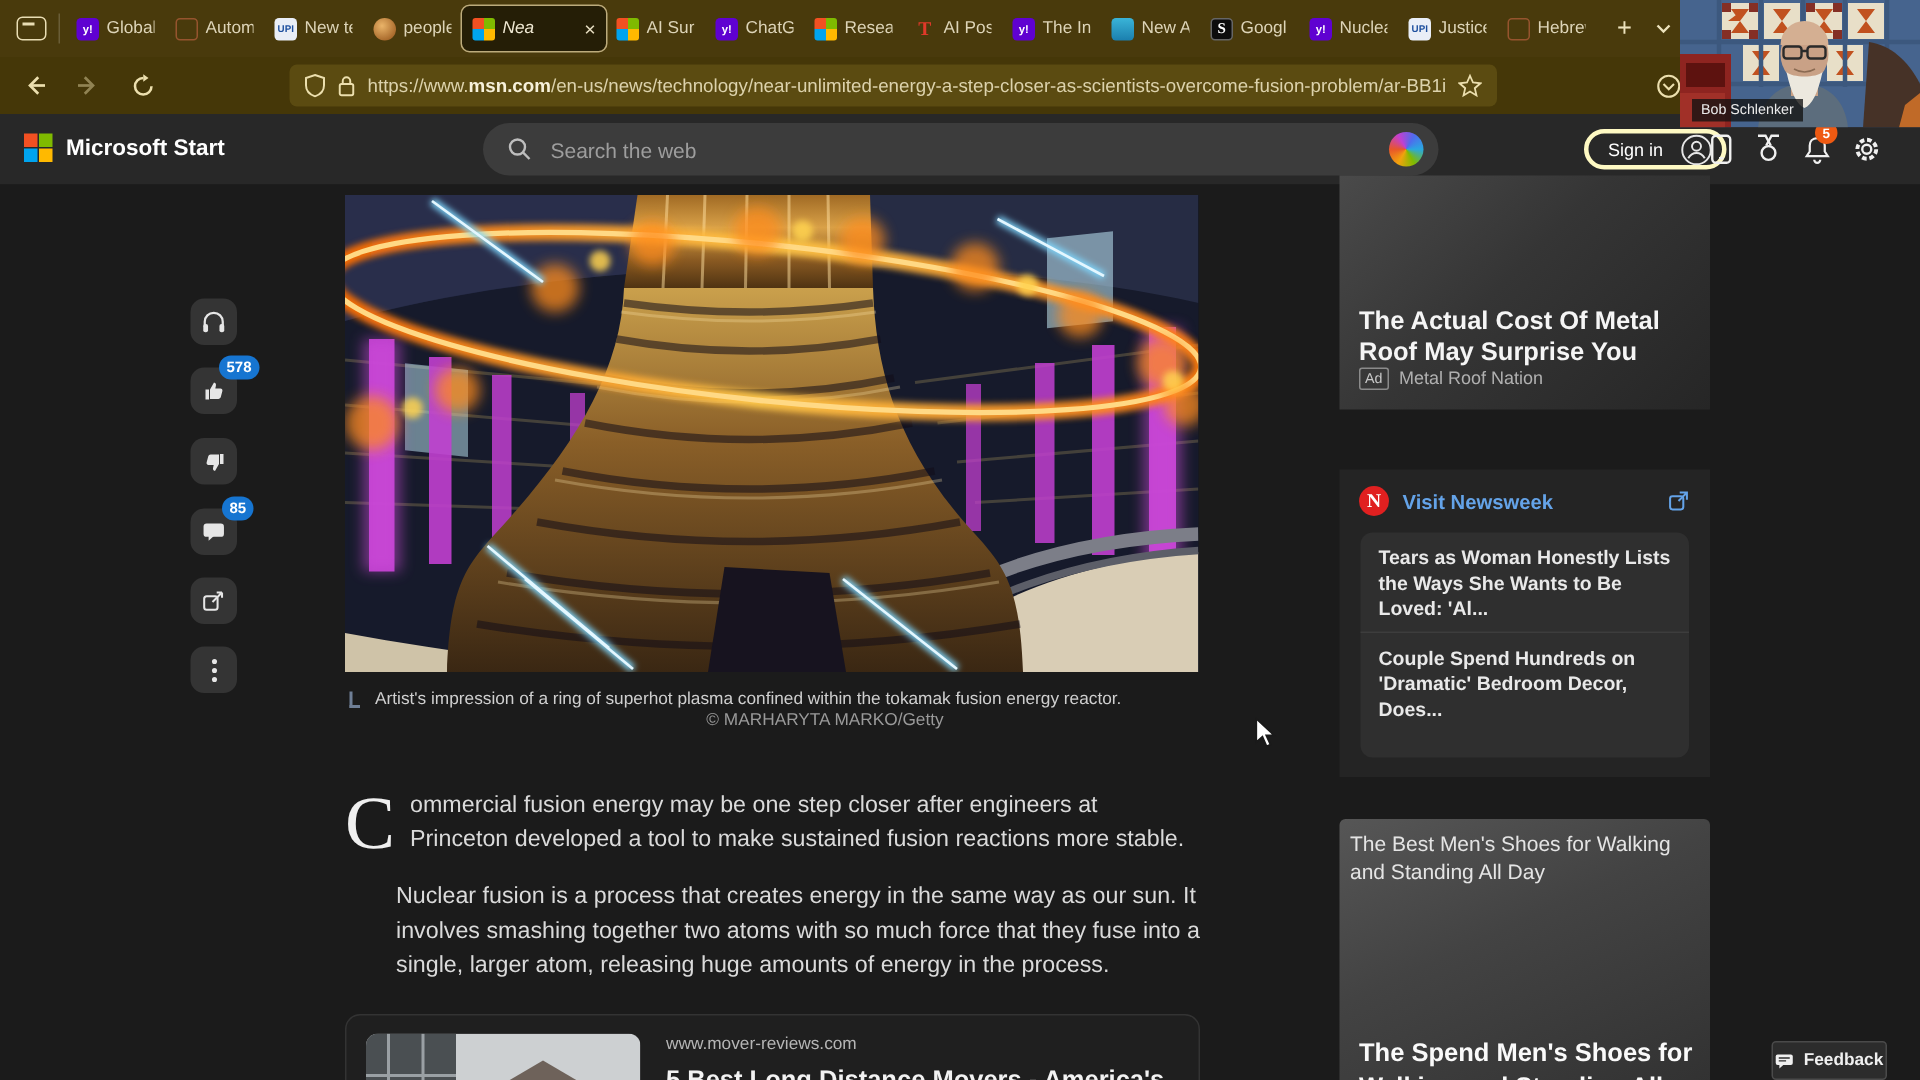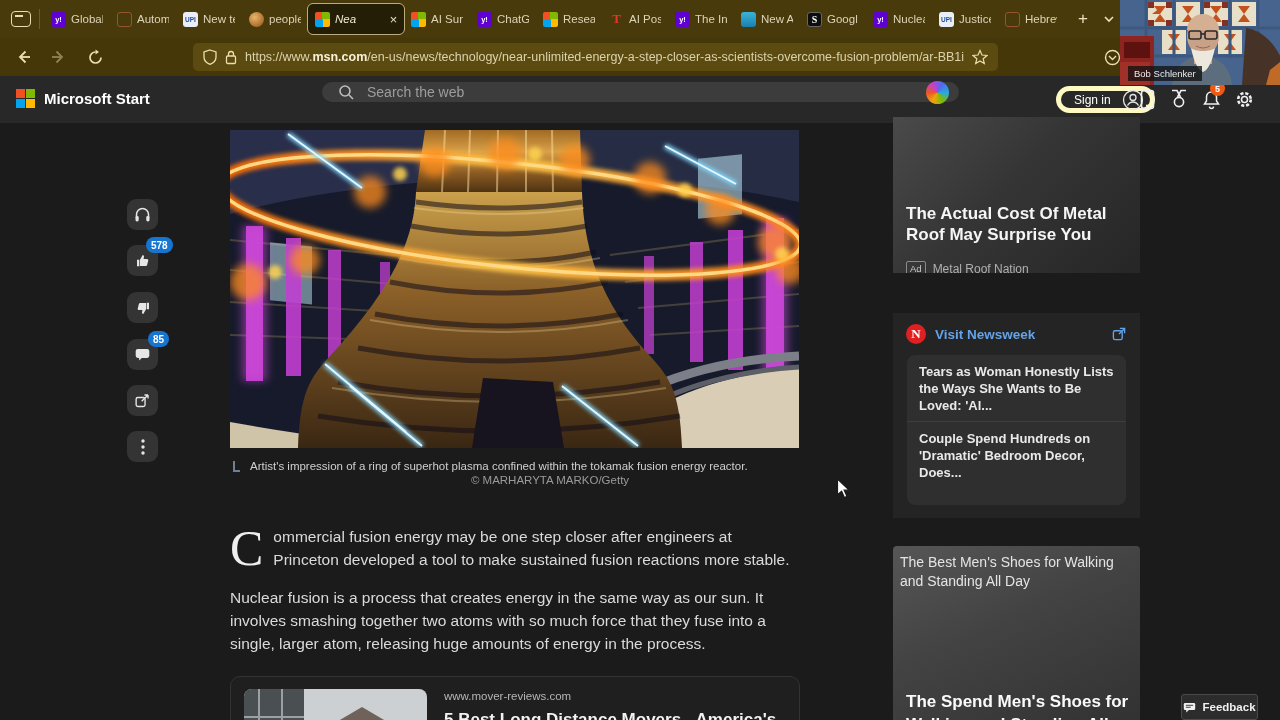--- a/index.html
+++ b/index.html
@@ -36,51 +36,51 @@
   .url-text { font-size:12.5px; color:#dcd2ac; white-space:nowrap; overflow:hidden; flex:1; }
   .url-text b { color:#f7f1da; font-weight:700; }
   .pocket-wrap { position:absolute; left:1098px; top:5px; width:28px; height:28px; display:flex; align-items:center; justify-content:center; color:#ecdfae; }
 
   
   .msnheader { position:absolute; left:0; top:76px; width:1280px; height:47px; background:#282828; }
   .brand { position:absolute; left:16px; top:13px; display:flex; align-items:center; gap:9px; }
   .mslogo { width:19px; height:19px; display:grid; grid-template-columns:9px 9px; grid-template-rows:9px 9px; gap:1px; }
   .mslogo i { display:block; }
   .brand-name { color:#fff; font-size:15px; font-weight:600; }
-  .searchbox { position:absolute; left:322px; top:6px; width:637px; height:20px; background:#3c3c3c; border-radius:18px; display:flex; align-items:center; padding:0 10px 0 16px; }
+  .searchbox { position:absolute; left:322px; top:6px; width:637px; height:35px; background:#3c3c3c; border-radius:18px; display:flex; align-items:center; padding:0 10px 0 16px; }
   .search-ph { color:#9d9d9d; font-size:14px; margin-left:12px; flex:1; }
   .copilot { width:23px; height:23px; border-radius:50%; background:conic-gradient(from 210deg, #f2a30d, #e8562a, #c33fd1, #4f6bed, #29a8e0, #7fba00, #f2a30d); }
-  .signin { position:absolute; left:1056px; top:10px; height:27px; padding:0 6px 0 13px; border:5px solid #fef9c3; border-radius:14px; display:flex; align-items:center; gap:11px; color:#fff; font-size:12px; }
+  .signin { position:absolute; left:1056px; top:10px; height:27px; padding:0 6px 0 13px; border:3px solid #fef9c3; border-radius:14px; display:flex; align-items:center; gap:11px; color:#fff; font-size:12px; }
   .hd-ic { position:absolute; top:11px; width:24px; height:24px; color:#f0f0f0; display:flex; align-items:center; justify-content:center; }
   .bell-badge { position:absolute; left:11px; top:-6px; min-width:15px; height:15px; border-radius:8px; background:#ef5a12; color:#fff; font-size:9px; font-weight:700; display:flex; align-items:center; justify-content:center; padding:0 3px; }
 
   
   .content { position:absolute; left:0; top:123px; width:1280px; height:597px; background:#1b1b1b; }
 
   .rail-btn { position:absolute; left:127px; width:31px; height:31px; background:#343434; border-radius:9px; display:flex; align-items:center; justify-content:center; color:#e6e6e6; }
   .rail-badge { position:absolute; border-radius:9px; background:#1675d1; color:#fff; font-size:10px; font-weight:700; height:16px; display:flex; align-items:center; padding:0 5px; }
 
   .hero { position:absolute; left:230px; top:7px; width:569px; height:318px; overflow:hidden; background:#141826; }
   .caption-mark { position:absolute; left:233px; top:338px; width:7px; height:11px; border-left:2px solid #6f7f96; border-bottom:2px solid #6f7f96; }
   .caption { position:absolute; left:250px; top:336px; width:600px; font-size:11.5px; color:#cfcfcf; line-height:14px; }
   .credit { color:#9a9a9a;text-align:center; }
   .para { position:absolute; left:230px; width:568px; color:#dadada; font-size:15.5px; line-height:23px; }
   .p1 { top:402px; }
-  .p2 { top:463px; }
+  .p2 { top:463px;margin-left:34px; }
   .dropcap { float:left; font-size:50px; line-height:42px; padding:2px 10px 0 0; color:#efefef; font-weight:400; font-family:"Liberation Serif", serif; }
 
   .mover-card { position:absolute; left:230px; top:553px; width:570px; height:166px; background:#1f1f1f; border:1px solid #333; border-radius:10px; }
   .mover-thumb { position:absolute; left:13px; top:12px; width:183px; height:132px; border-radius:8px; overflow:hidden; }
   .mover-src { position:absolute; left:213px; top:13px; font-size:11.5px; color:#b5b5b5; }
   .mover-headline { position:absolute; left:213px; top:33px; font-size:17px; font-weight:700; color:#f2f2f2; width:340px; }
 
   .card { position:absolute; left:893px; width:247px; border-radius:0; overflow:hidden; }
   .ad1 { top:-6px; height:156px; background:linear-gradient(135deg,#4a4a4a 0%,#353535 45%,#262626 100%); }
   .ad1-title { position:absolute; left:13px; top:86px; width:222px; color:#f5f5f5; font-size:17px; font-weight:700; line-height:21px; }
-  .ad-row { position:absolute; left:13px; top:144px; display:flex; align-items:flex-end; gap:7px; }
+  .ad-row { position:absolute; left:13px; top:128px; display:flex; align-items:flex-start; gap:7px; }
   .ad-badge { border:1px solid #8b8b8b; color:#c9c9c9; font-size:9.5px; border-radius:2px; padding:0 3px; line-height:13px; }
   .ad-brand { color:#b0b0b0; font-size:12px; }
 
   .nw { top:190px; height:205px; background:#242424; }
   .nw-head { position:absolute; left:13px; top:11px; right:13px; display:flex; align-items:center; gap:9px; }
   .nw-logo { width:20px; height:20px; border-radius:50%; background:#e02020; color:#fff; font-family:"Liberation Serif", serif; font-weight:700; font-size:13px; display:flex; align-items:center; justify-content:center; }
   .nw-title { color:#64a3e8; font-size:13.5px; font-weight:600; flex:1; }
   .nw-panel { position:absolute; left:14px; top:42px; width:219px; height:150px; background:#2f2f2f; border-radius:8px; }
   .nw-item { padding:8px 12px 7px 12px; color:#e9e9e9; font-size:13px; font-weight:600; line-height:17px; }
   .nw-item + .nw-item { border-top:1px solid #3d3d3d; }

